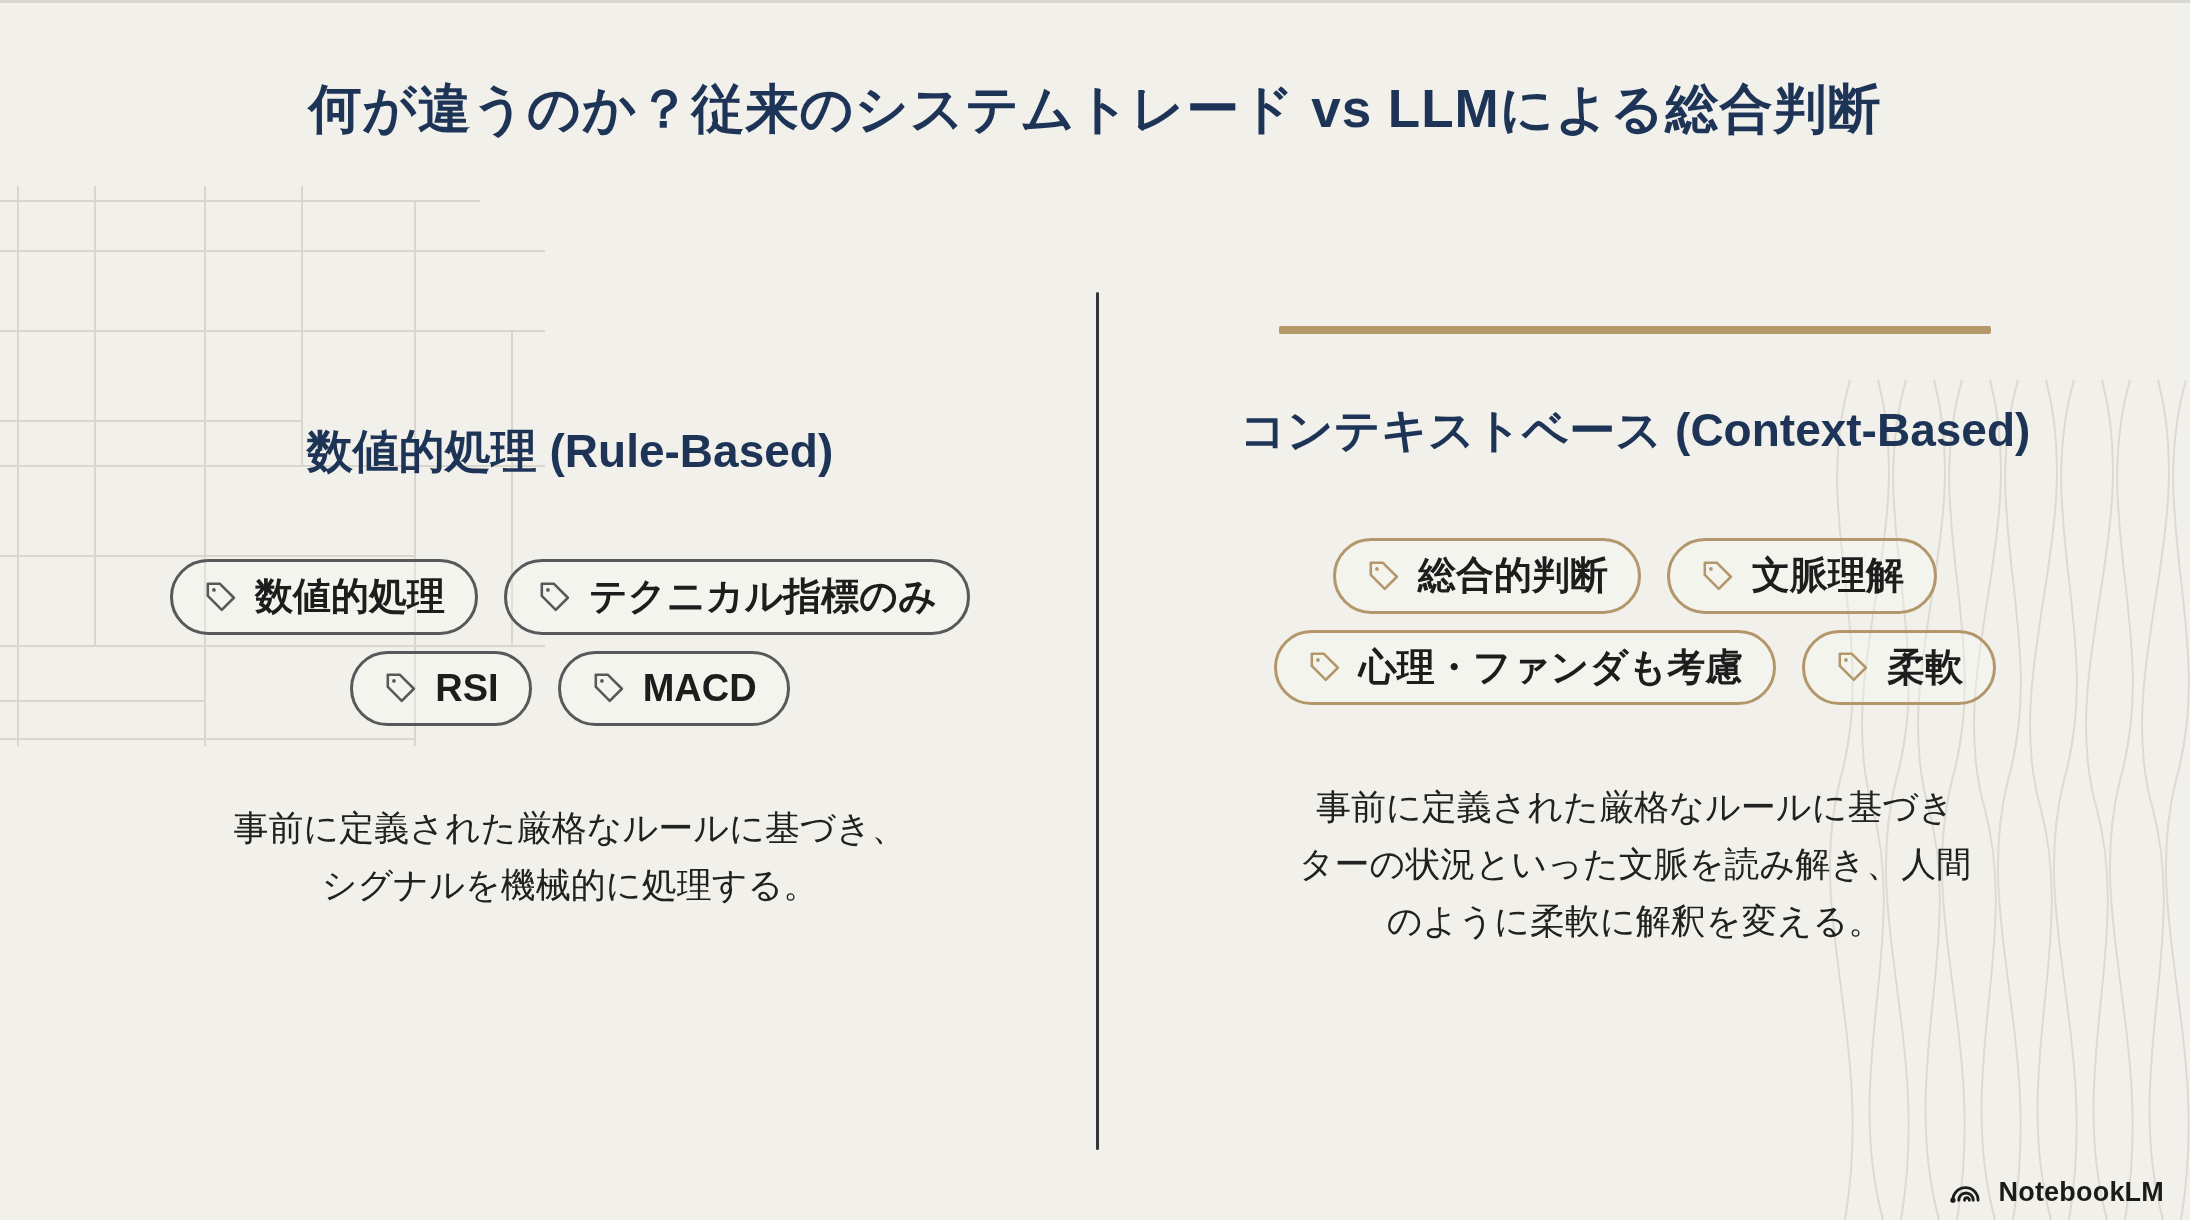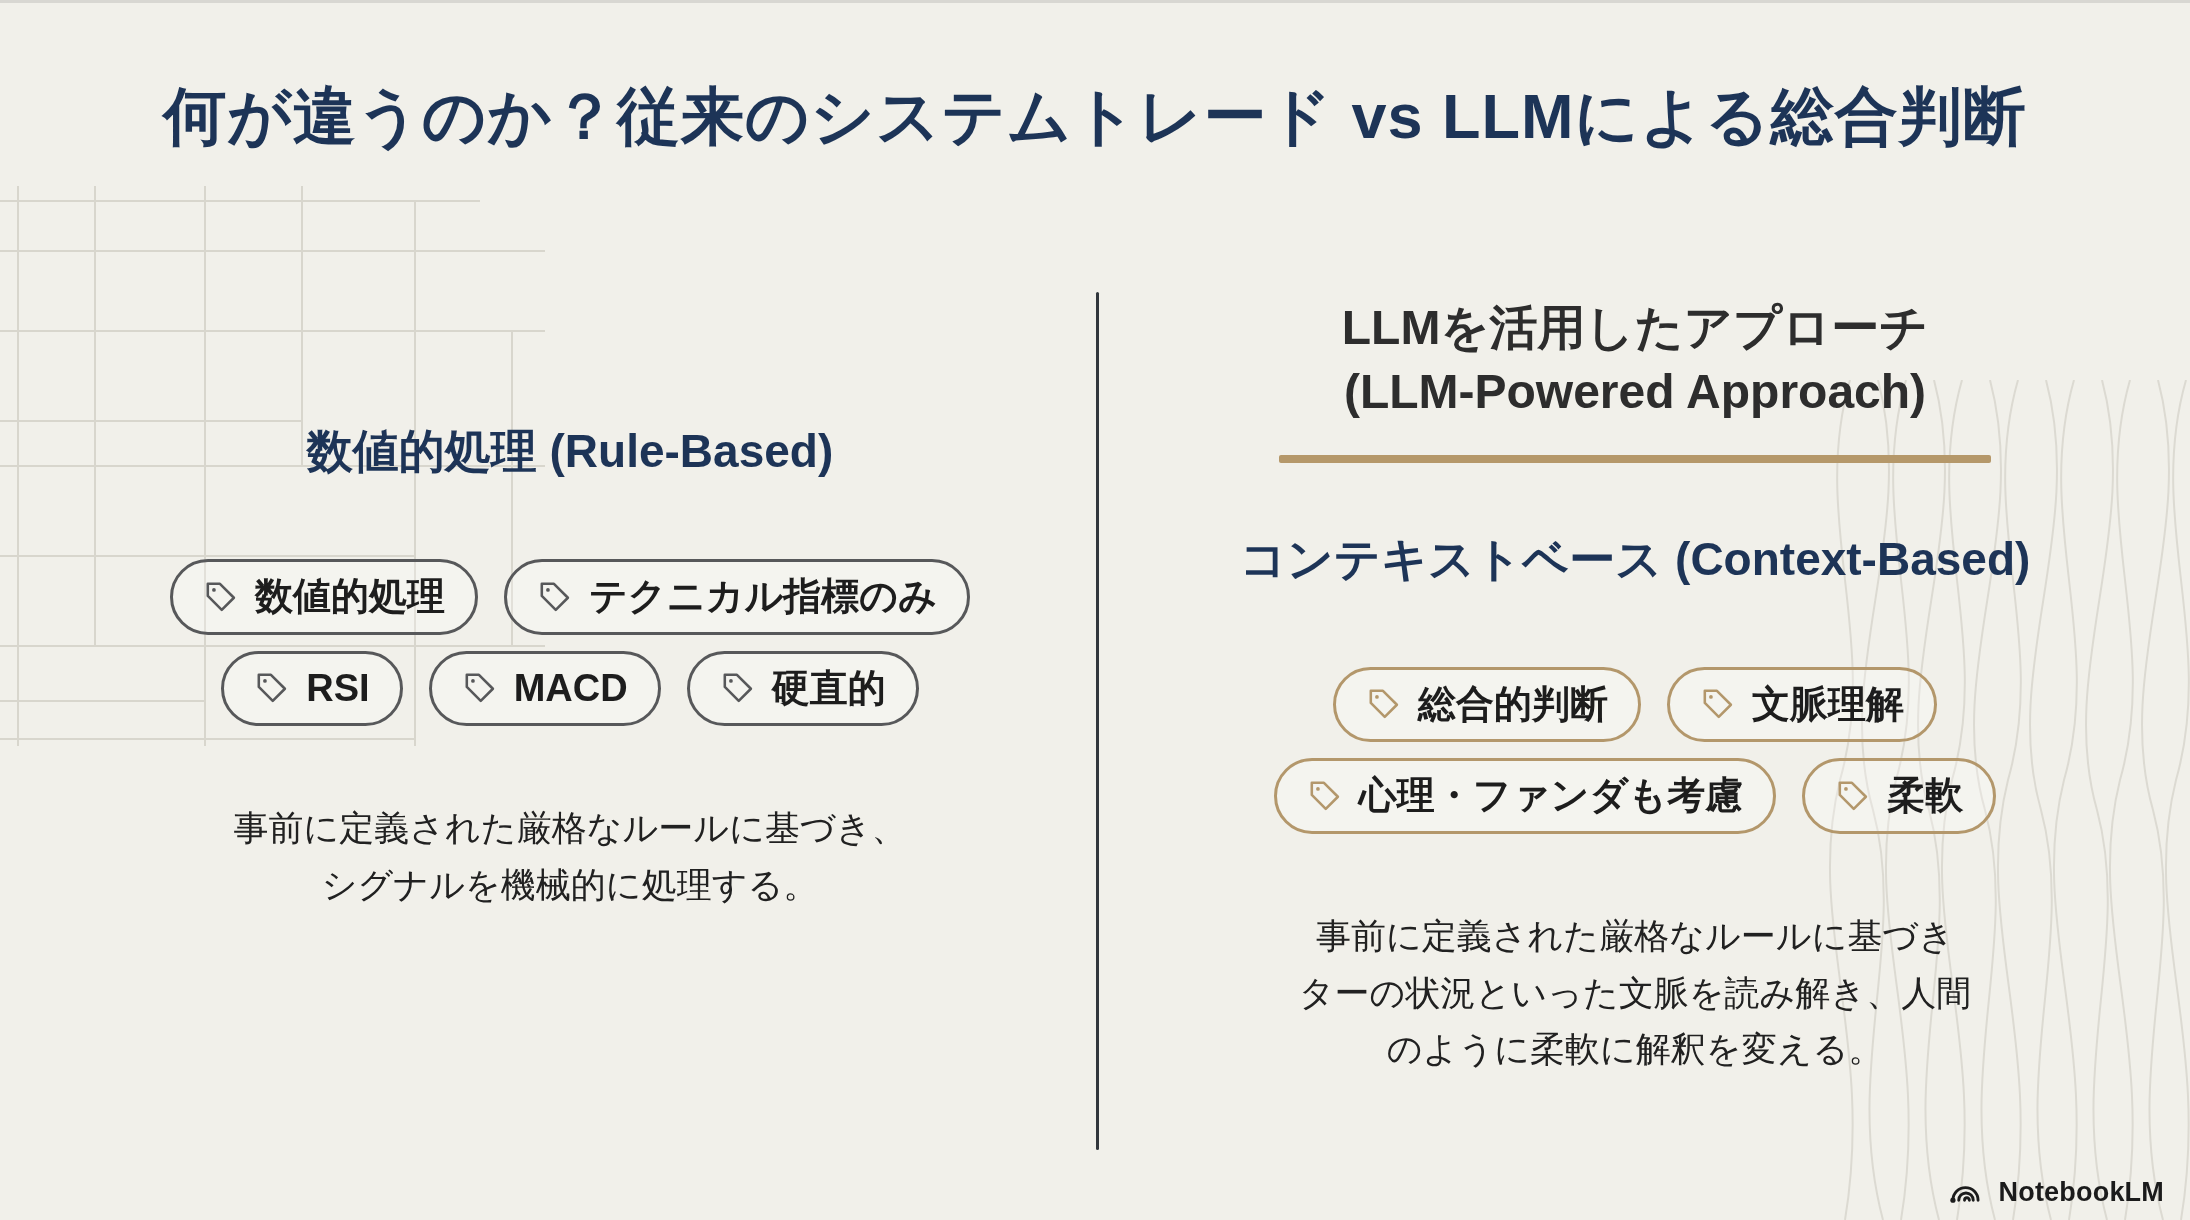--- a/index.html
+++ b/index.html
@@ -10,21 +10,21 @@
     -webkit-font-smoothing:antialiased;
   }
   .top-edge{position:absolute;top:0;left:0;right:0;height:3px;background:rgba(90,90,90,.16);}
   
   .deco{position:absolute;pointer-events:none;}
   .deco-grid{left:0;top:186px;}
   .deco-waves{right:-10px;top:380px;}
   
   .title{
     position:absolute;top:74px;left:0;width:100%;
-    text-align:center;font-size:63px;font-weight:800;color:#1d3457;
+    text-align:center;font-size:53px;font-weight:800;color:#1d3457;
     letter-spacing:1px;
   }
   
   .divider{position:absolute;left:1096px;top:292px;width:3px;height:858px;background:#31363c;border-radius:2px;}
   
   .col{position:absolute;top:296px;text-align:center;}
   .col-left{left:60px;width:1020px;}
   .col-right{left:1112px;width:1046px;}
   .col-heading{font-size:48px;line-height:1.34;font-weight:800;color:#2d2d2d;}
   .gold-underline{width:712px;height:8px;background:#b5986a;border-radius:2px;margin:30px auto 0;}
@@ -131,38 +131,27 @@
           </svg>
           <span class="pill-label">RSI</span>
         </span>
         <span class="pill">
           <svg class="tag-icon" viewBox="0 0 24 24" aria-hidden="true">
             <path d="M3.2 3.2h8.1l9.3 9.3-8.1 8.1-9.3-9.3z" fill="none" stroke="currentColor" stroke-width="1.7" stroke-linejoin="round"></path>
             <circle cx="7.3" cy="7.3" r="1.25" fill="currentColor"></circle>
           </svg>
           <span class="pill-label">MACD</span>
         </span>
-        <span class="pill">
-          <svg class="tag-icon" viewBox="0 0 24 24" aria-hidden="true">
-            <path d="M3.2 3.2h8.1l9.3 9.3-8.1 8.1-9.3-9.3z" fill="none" stroke="currentColor" stroke-width="1.7" stroke-linejoin="round"></path>
-            <circle cx="7.3" cy="7.3" r="1.25" fill="currentColor"></circle>
-          </svg>
-          <span class="pill-label">硬直的</span>
-        </span>
       </div>
     </div>
   <div class="description">事前に定義された厳格なルールに基づき、
 シグナルを機械的に処理する。</div>
 </div>
 
 <div class="col col-right">
-  <div class="col-heading">
-    <div>LLMを活用したアプローチ</div>
-    <div>(LLM-Powered Approach)</div>
-  </div>
   <div class="gold-underline"></div>
   <div class="subheading">コンテキストベース (Context-Based)</div>
   <div class="tags">
       <div class="tag-row">
         <span class="pill">
           <svg class="tag-icon" viewBox="0 0 24 24" aria-hidden="true">
             <path d="M3.2 3.2h8.1l9.3 9.3-8.1 8.1-9.3-9.3z" fill="none" stroke="currentColor" stroke-width="1.7" stroke-linejoin="round"></path>
             <circle cx="7.3" cy="7.3" r="1.25" fill="currentColor"></circle>
           </svg>
           <span class="pill-label">総合的判断</span>

